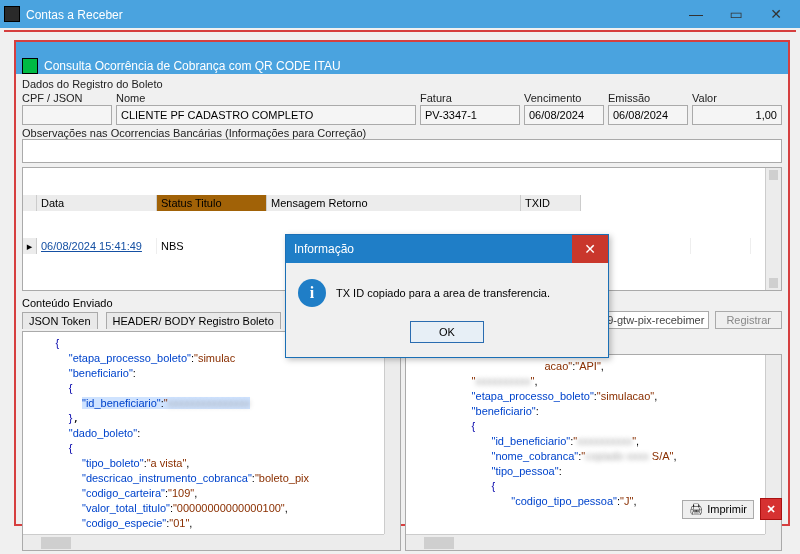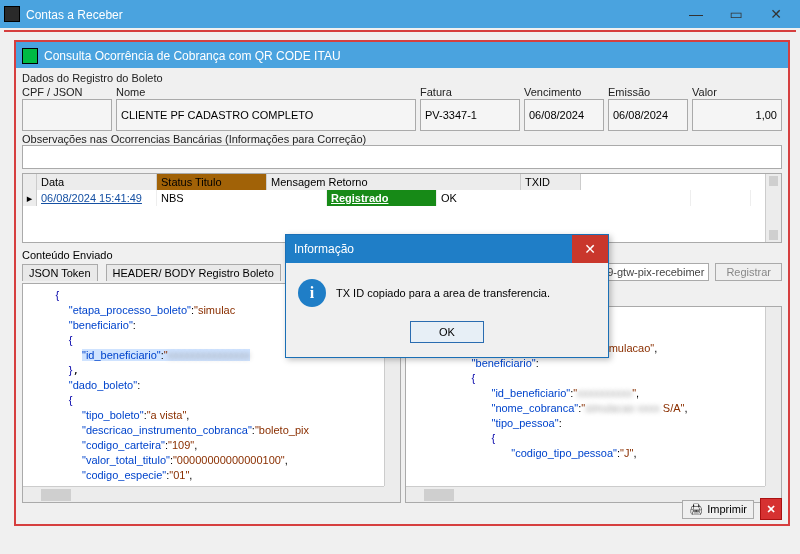--- a/index.html
+++ b/index.html
@@ -10,37 +10,37 @@
   .title-bar { height: 28px; background: #4aa3df; display: flex; align-items: center; padding: 0 4px; color: #fff; font-size: 12px; }
   .title-bar .title-text { flex: 1; display: flex; align-items: flex-end; gap: 6px; }
   .title-bar .win-controls { display: flex; gap: 0; }
   .title-bar .win-btn { width: 40px; height: 26px; display: flex; align-items: center; justify-content: center; font-size: 14px; color: #555; cursor: pointer; }
   .outer-window .title-bar .win-btn { color: #333; }
 
   .sep-red { height: 2px; background: #d63f3f; margin: 2px 4px 0 4px; }
 
   
   .inner-window { position: absolute; left: 14px; top: 40px; right: 10px; bottom: 28px; border: 2px solid #d63f3f; background: #f0f0f0; }
-  .inner-title { height: 26px; background: #4aa3df; display: flex; align-items: flex-end; padding: 4px 6px; color: #fff; font-size: 12px; }
+  .inner-title { height: 26px; background: #4aa3df; display: flex; align-items: flex-start; padding: 16px 6px; color: #fff; font-size: 12px; }
   .inner-title .title-text { flex: 1; display: flex; align-items: center; gap: 6px; }
 
   .group { margin: 2px 6px; font-size: 11px; }
   .group-title { color: #222; padding: 2px 0; }
   .field-row { display: flex; gap: 4px; }
   .field { display: flex; flex-direction: column; gap: 1px; }
   .field label { font-size: 11px; color: #222; }
-  .field input { height: 32px; border: 1px solid #aaa; background: #f5f5f5; font-size: 11px; padding: 0 4px; }
+  .field input { height: 20px; border: 1px solid #aaa; background: #f5f5f5; font-size: 11px; padding: 0 4px; }
   .field input.right { text-align: right; }
   .obs-row { margin-top: 2px; }
   .obs-row .obs-label { font-size: 11px; color: #222; }
   .obs-area { height: 24px; border: 1px solid #aaa; background: #fff; }
 
   
   .grid-wrap { margin: 4px 6px 0 6px; border: 1px solid #aaa; background: #fff; font-size: 11px; position: relative; }
-  .grid-head, .grid-row { display: flex; }
+  .grid-head, .grid-row { display: flex; margin-top: 27px; }
   .grid-head .cell { background: #ececec; border-right: 1px solid #ccc; padding: 2px 4px; }
   .grid-row .cell { border-right: 1px solid #eee; padding: 2px 4px; }
   .cell.data { width: 120px; }
   .cell.resp { width: 170px; }
   .cell.status { width: 110px; }
   .cell.msg { width: 254px; }
   .cell.txid { width: 60px; }
   .row-indicator { width: 14px; background: #ececec; border-right: 1px solid #ccc; display:flex; align-items:center; justify-content:center; color:#000; }
   .grid-row .cell.data { color: #1550a3; text-decoration: underline; }
   .grid-row .cell.status { background: #178a17; color: #fff; font-weight: bold; text-decoration: underline; }
@@ -216,21 +216,21 @@
         <div class="right-pane-tab">
             <div class="tab">eto</div>
           </div>
         <div class="json-pane" style="flex:1">
 <pre>                    <span class="k-maroon">acao"</span><span>:</span><span class="k-maroon">"API"</span><span>,</span>
          <span class="k-maroon">"</span><span class="blur">xxxxxxxxxx</span><span class="k-maroon">"</span><span>,</span>
          <span class="k-blue">"etapa_processo_boleto"</span><span>:</span><span class="k-maroon">"simulacao"</span><span>,</span>
          <span class="k-blue">"beneficiario"</span><span>:</span>
          <span class="k-navy">{</span>
             <span class="k-blue">"id_beneficiario"</span><span>:</span><span class="k-maroon">"</span><span class="blur">xxxxxxxxxx</span><span class="k-maroon">"</span><span>,</span>
-            <span class="k-blue">"nome_cobranca"</span><span>:</span><span class="k-maroon">"</span><span class="blur">simulacao xxxx</span><span class="k-maroon"> S/A"</span><span>,</span>
+            <span class="k-blue">"nome_cobranca"</span><span>:</span><span class="k-maroon">"</span><span class="blur">copiado xxxx</span><span class="k-maroon"> S/A"</span><span>,</span>
             <span class="k-blue">"tipo_pessoa"</span><span>:</span>
             <span class="k-navy">{</span>
                <span class="k-blue">"codigo_tipo_pessoa"</span><span>:</span><span class="k-maroon">"J"</span><span>,</span></pre>
           <div class="hscroll">
               <div class="thumb"></div>
             </div>
           <div class="vscroll"></div>
           <div class="corner"></div>
         </div>
       </div>

